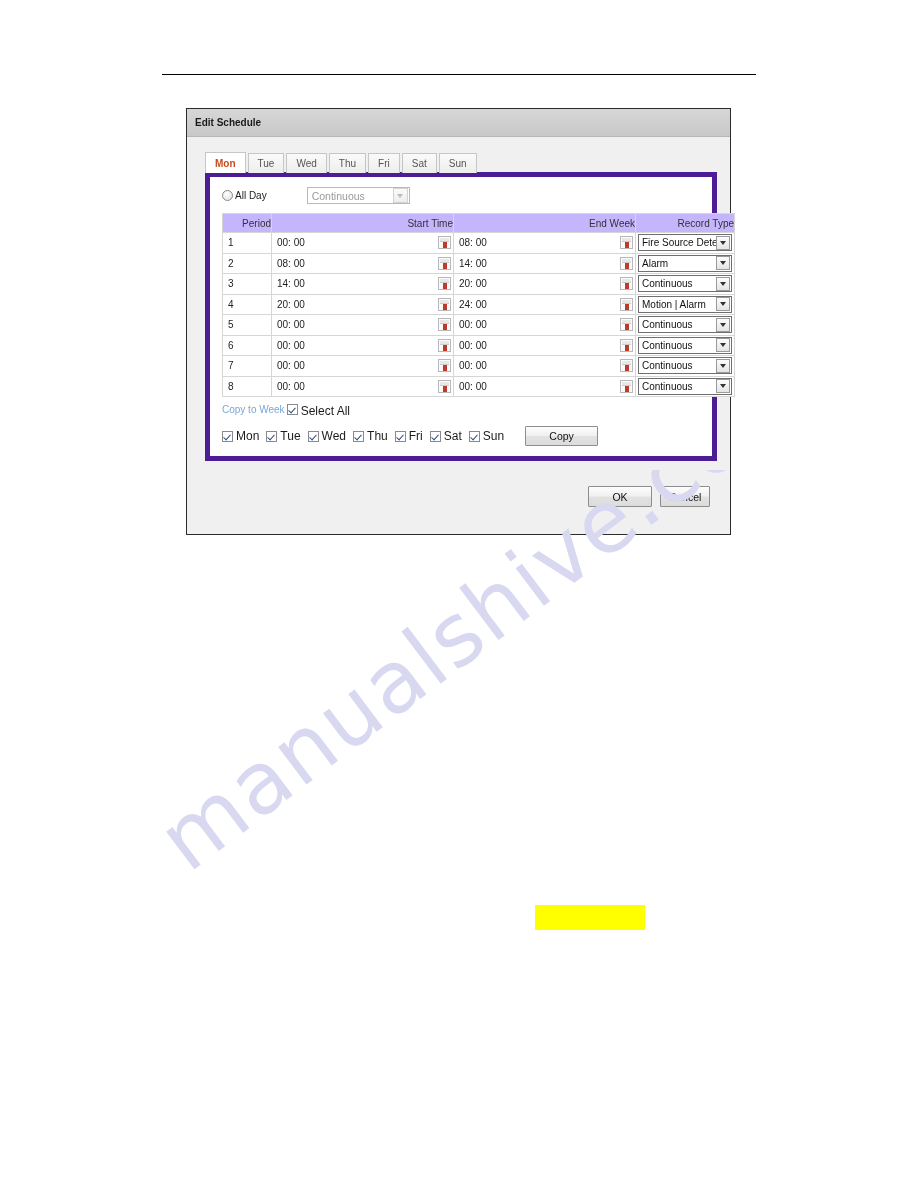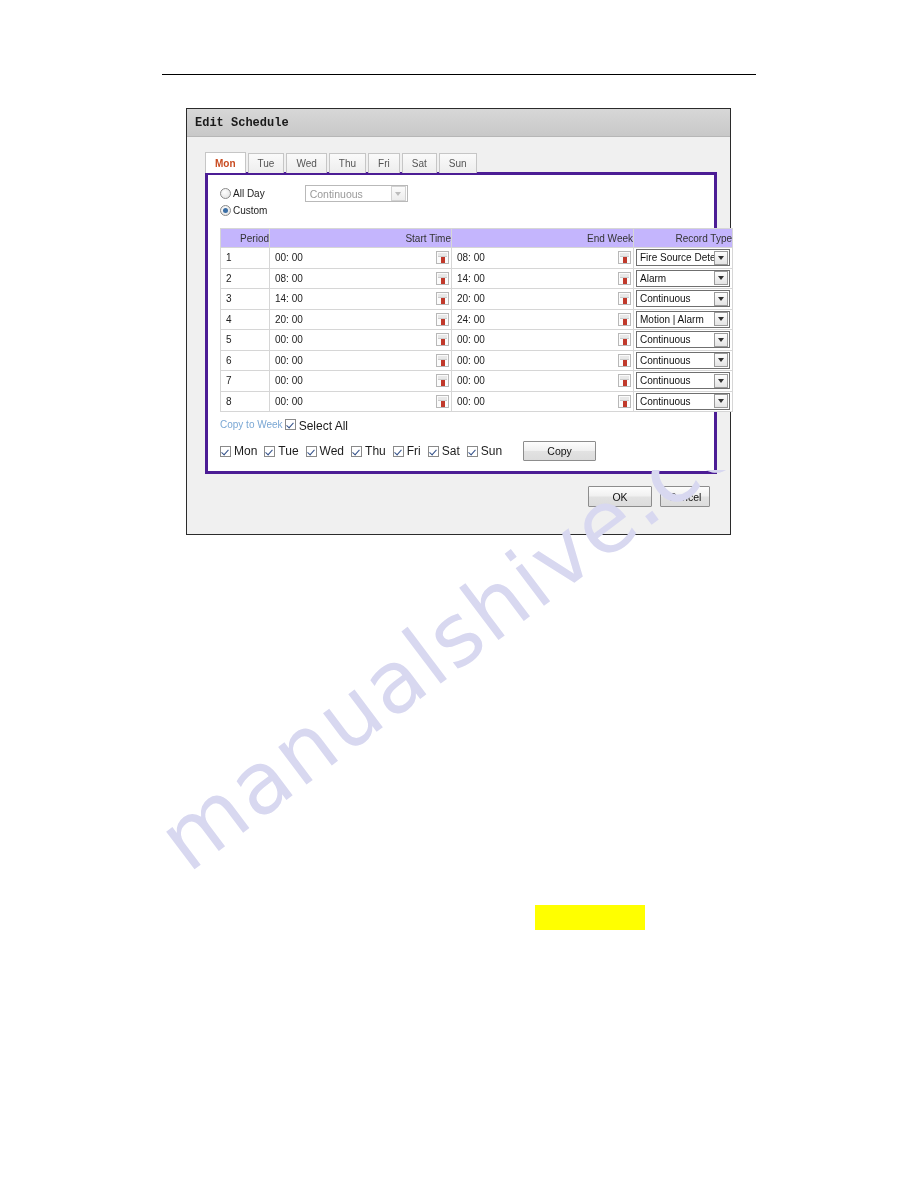--- a/index.html
+++ b/index.html
@@ -75,24 +75,23 @@
   .dialog-titlebar {
     height: 28px;
     background: linear-gradient(to bottom, #d7d7d7 0%, #cfcfcf 55%, #c8c8c8 100%);
     border-bottom: 1px solid #b6b6b6;
     display: flex;
     align-items: center;
     padding-left: 8px;
     box-sizing: border-box;
   }
   .dialog-title {
-    font-size: 12px;
+    font-size: 10px;
     font-weight: bold;
     color: #1a1a1a;
-    font-family: Liberation Mono, monospace;
   }
   .dialog-body {
     padding: 14px 18px 0 18px;
     box-sizing: border-box;
   }
 
   
   .tabstrip {
     display: flex;
     align-items: flex-end;
@@ -119,21 +118,21 @@
     background: #ffffff;
     color: #c94b20;
     font-weight: bold;
     height: 21px;
     border-color: #c6c6c6;
   }
 
   
   .tabpanel {
     background: #ffffff;
-    border: 3px solid #4c1d95;
+    border: 5px solid #4c1d95;
     margin-top: -1px;
     padding: 10px 12px 10px 12px;
     box-sizing: border-box;
     width: 512px;
     position: relative;
   }
 
   
   .radio-row {
     display: flex;
@@ -407,24 +406,20 @@
         <span class="radio" id="allday-radio"></span>
         <span class="radio-label">All Day</span>
         <div class="alldaysel">
           <span class="txt">Continuous</span>
           <span class="arrowbox">
             <span class="caret disabled"></span>
           </span>
         </div>
       </div>
 
-      <div class="radio-row">
-        <span class="radio checked"></span>
-        <span class="radio-label">Custom</span>
-      </div>
 
       <table class="sched">
         <colgroup>
           <col class="col-period">
             <col class="col-start">
             <col class="col-end">
             <col class="col-type">
         </colgroup>
         <thead>
           <tr id="sched-head">

